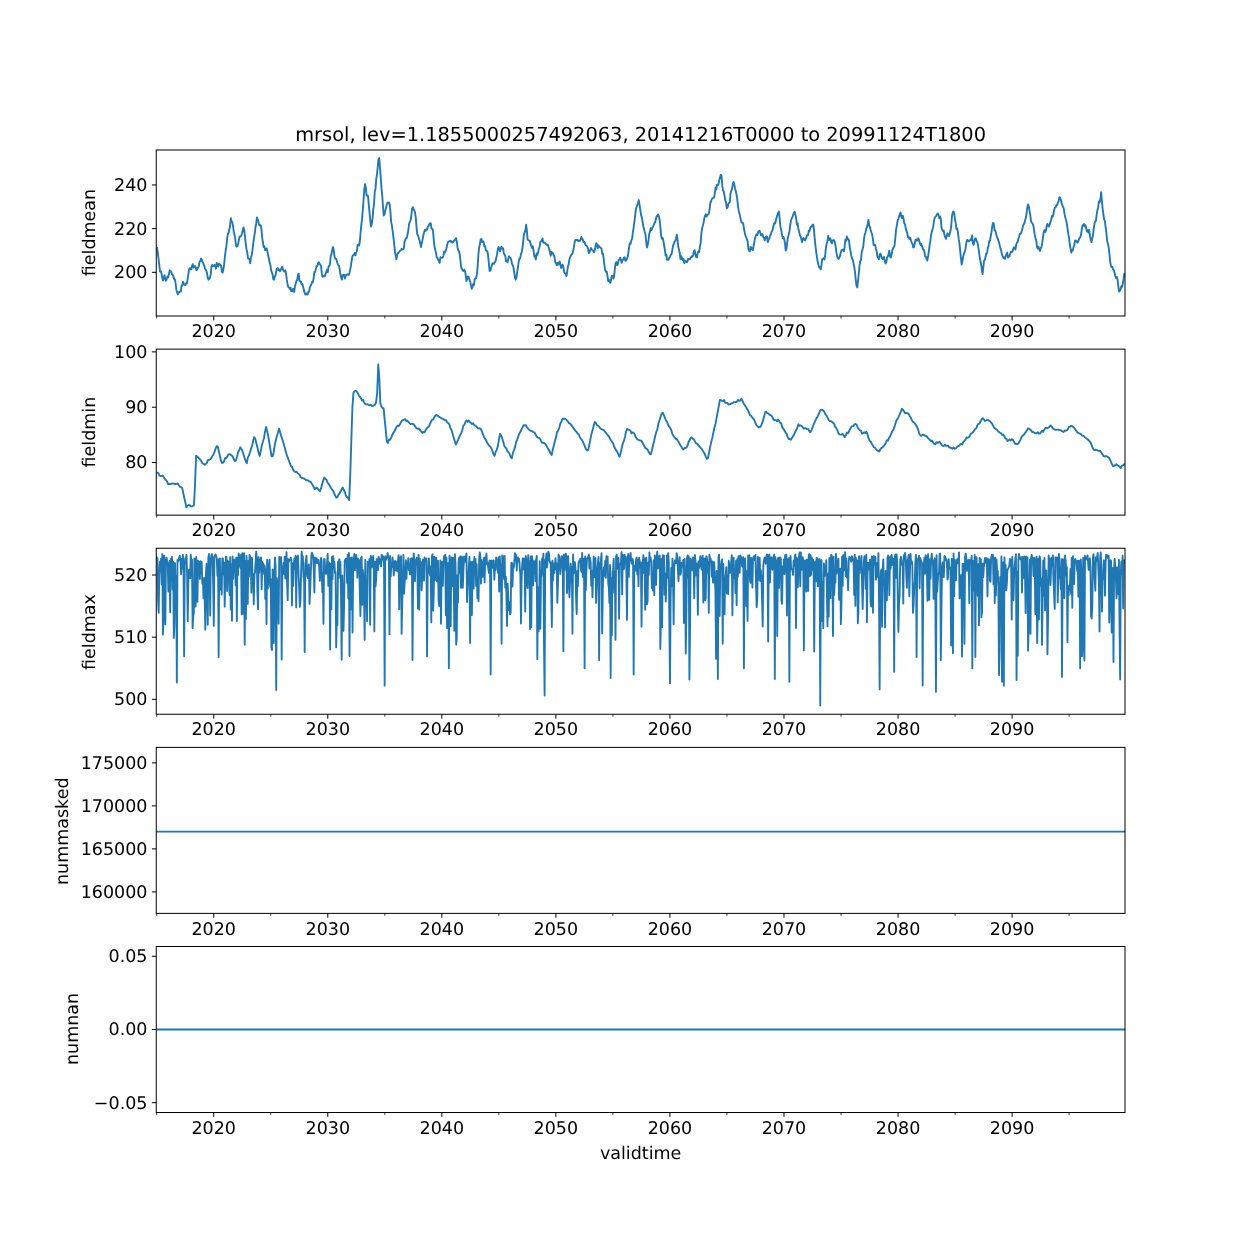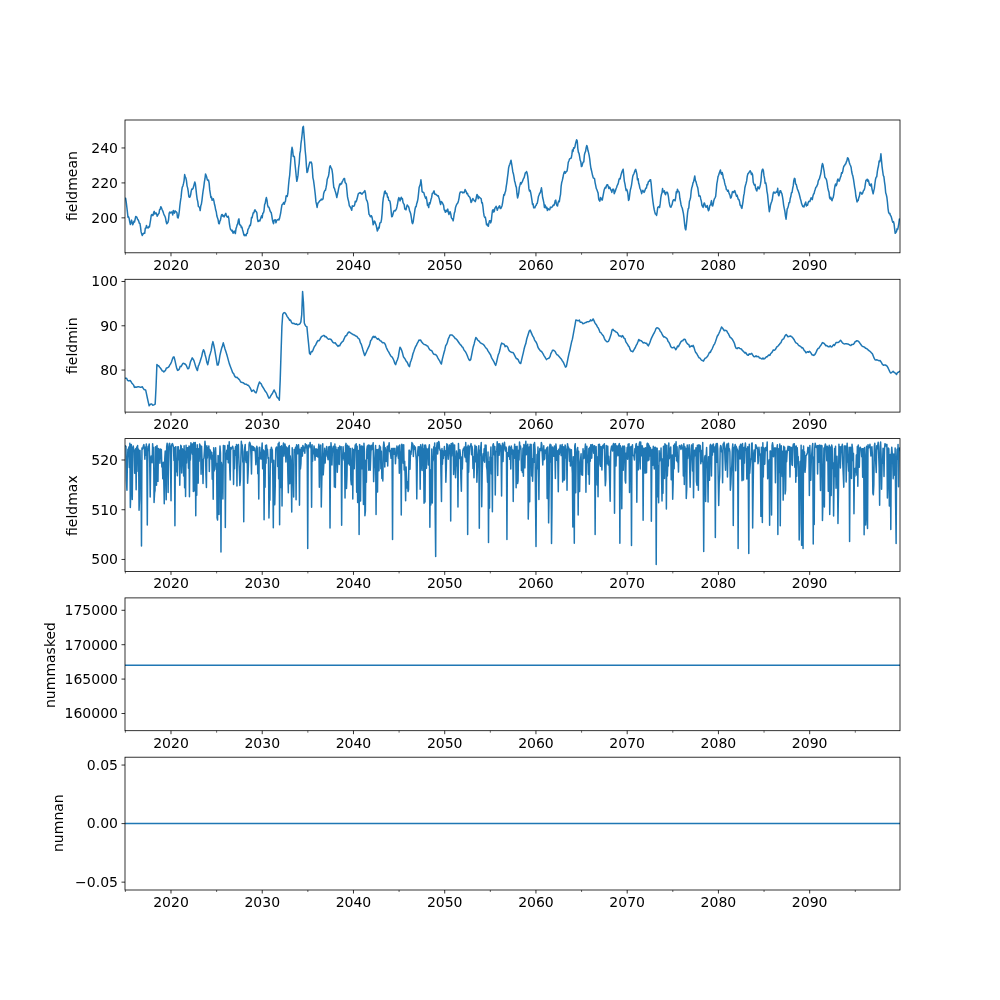--- a/index.html
+++ b/index.html
@@ -15,20 +15,21 @@
   .yl2{top:439px;height:133px;left:62px;}
   .yl3{top:598px;height:133px;left:40px;}
   .yl4{top:757px;height:133px;left:48px;}
   svg.canvas{position:absolute;left:0;top:0;}
   svg.canvas text{font-family:"DejaVu Sans",sans-serif;fill:#000;}
 </style>
 </head>
 <body>
 
 <div class="figure">
+  <div class="fig-title">mrsol, lev=1.1855000257492063, 20141216T0000 to 20991124T1800</div>
 
   <div class="ylabel yl0">fieldmean</div>
   <div class="ylabel yl1">fieldmin</div>
   <div class="ylabel yl2">fieldmax</div>
   <div class="ylabel yl3">nummasked</div>
   <div class="ylabel yl4">numnan</div>
 
   <svg id="canvas" class="canvas" width="1000" height="1000">
       <g>
         <clipPath id="clip0">
@@ -217,13 +218,14 @@
         <line x1="855.29" y1="890" x2="855.29" y2="892" stroke="#000000" stroke-width="0.6"></line>
         <line x1="121.5" y1="882.15" x2="125" y2="882.15" stroke="#000000" stroke-width="0.8"></line>
         <text x="118" y="887.0" text-anchor="end" font-size="14">−0.05</text>
         <line x1="121.5" y1="823.60" x2="125" y2="823.60" stroke="#000000" stroke-width="0.8"></line>
         <text x="118" y="828.4" text-anchor="end" font-size="14">0.00</text>
         <line x1="121.5" y1="765.05" x2="125" y2="765.05" stroke="#000000" stroke-width="0.8"></line>
         <text x="118" y="769.8" text-anchor="end" font-size="14">0.05</text>
       </g>
     </svg>
 
+  <div class="xlabel">validtime</div>
 </div>
 
 </body></html>

